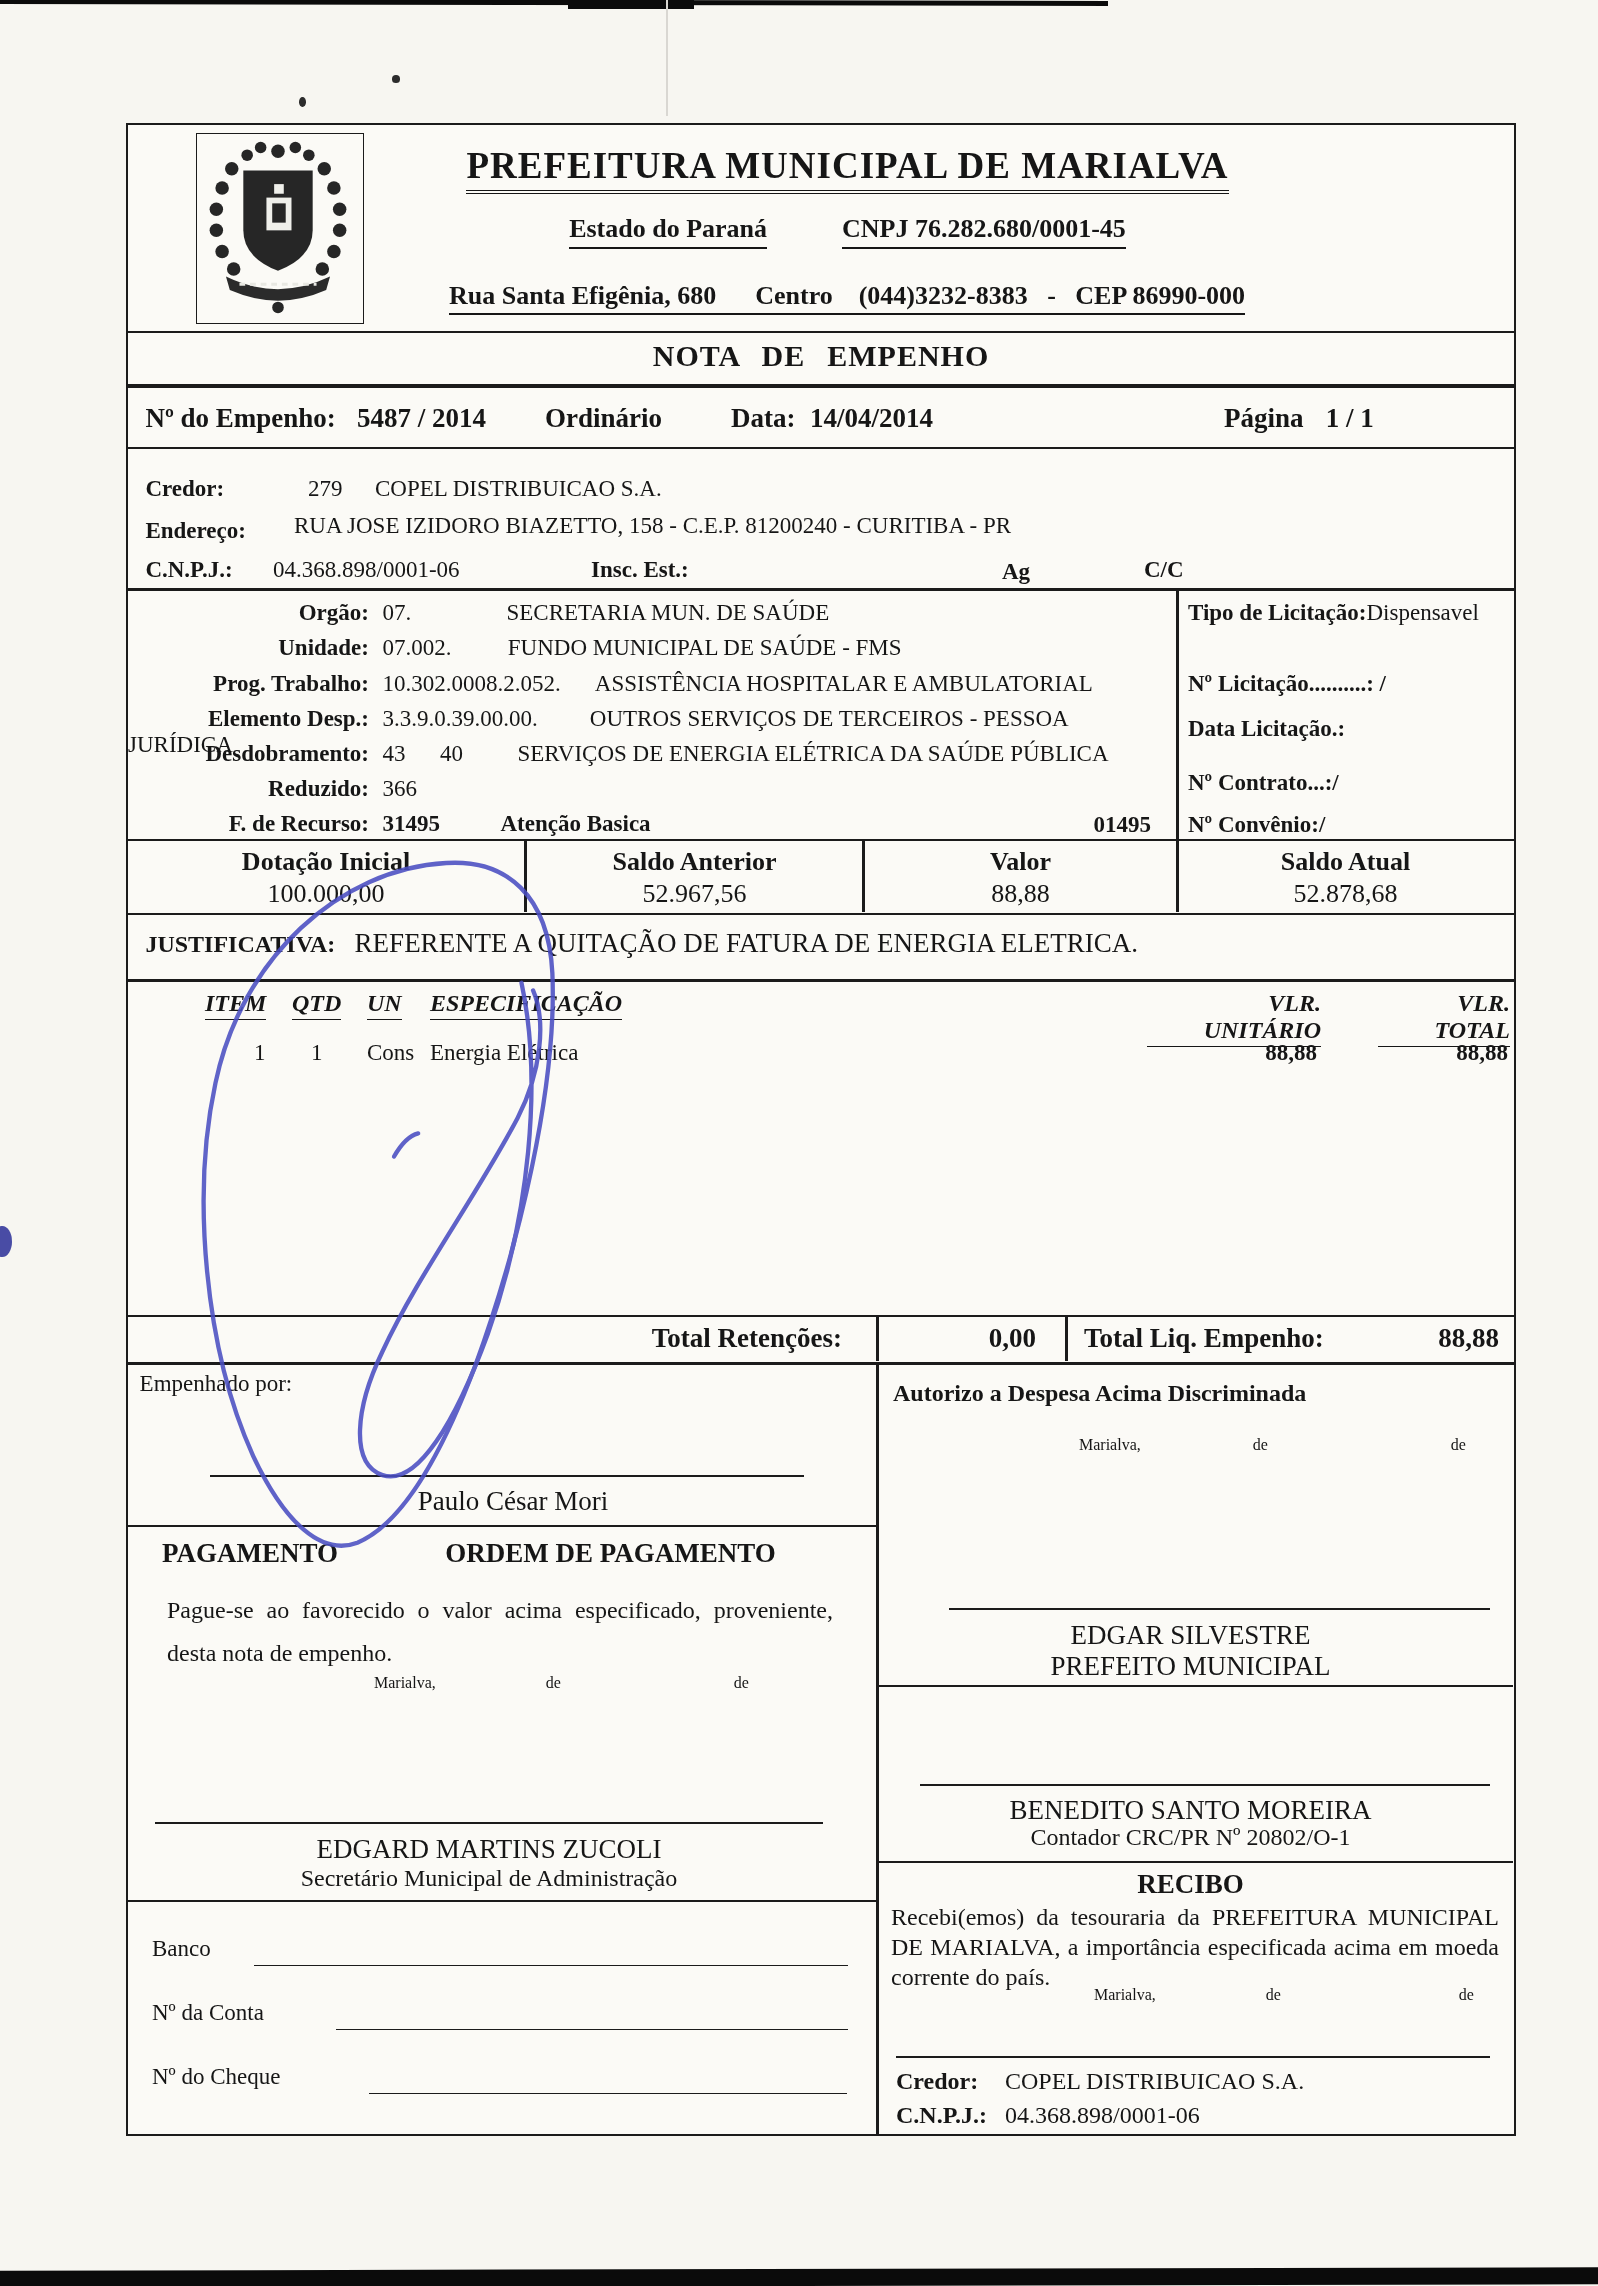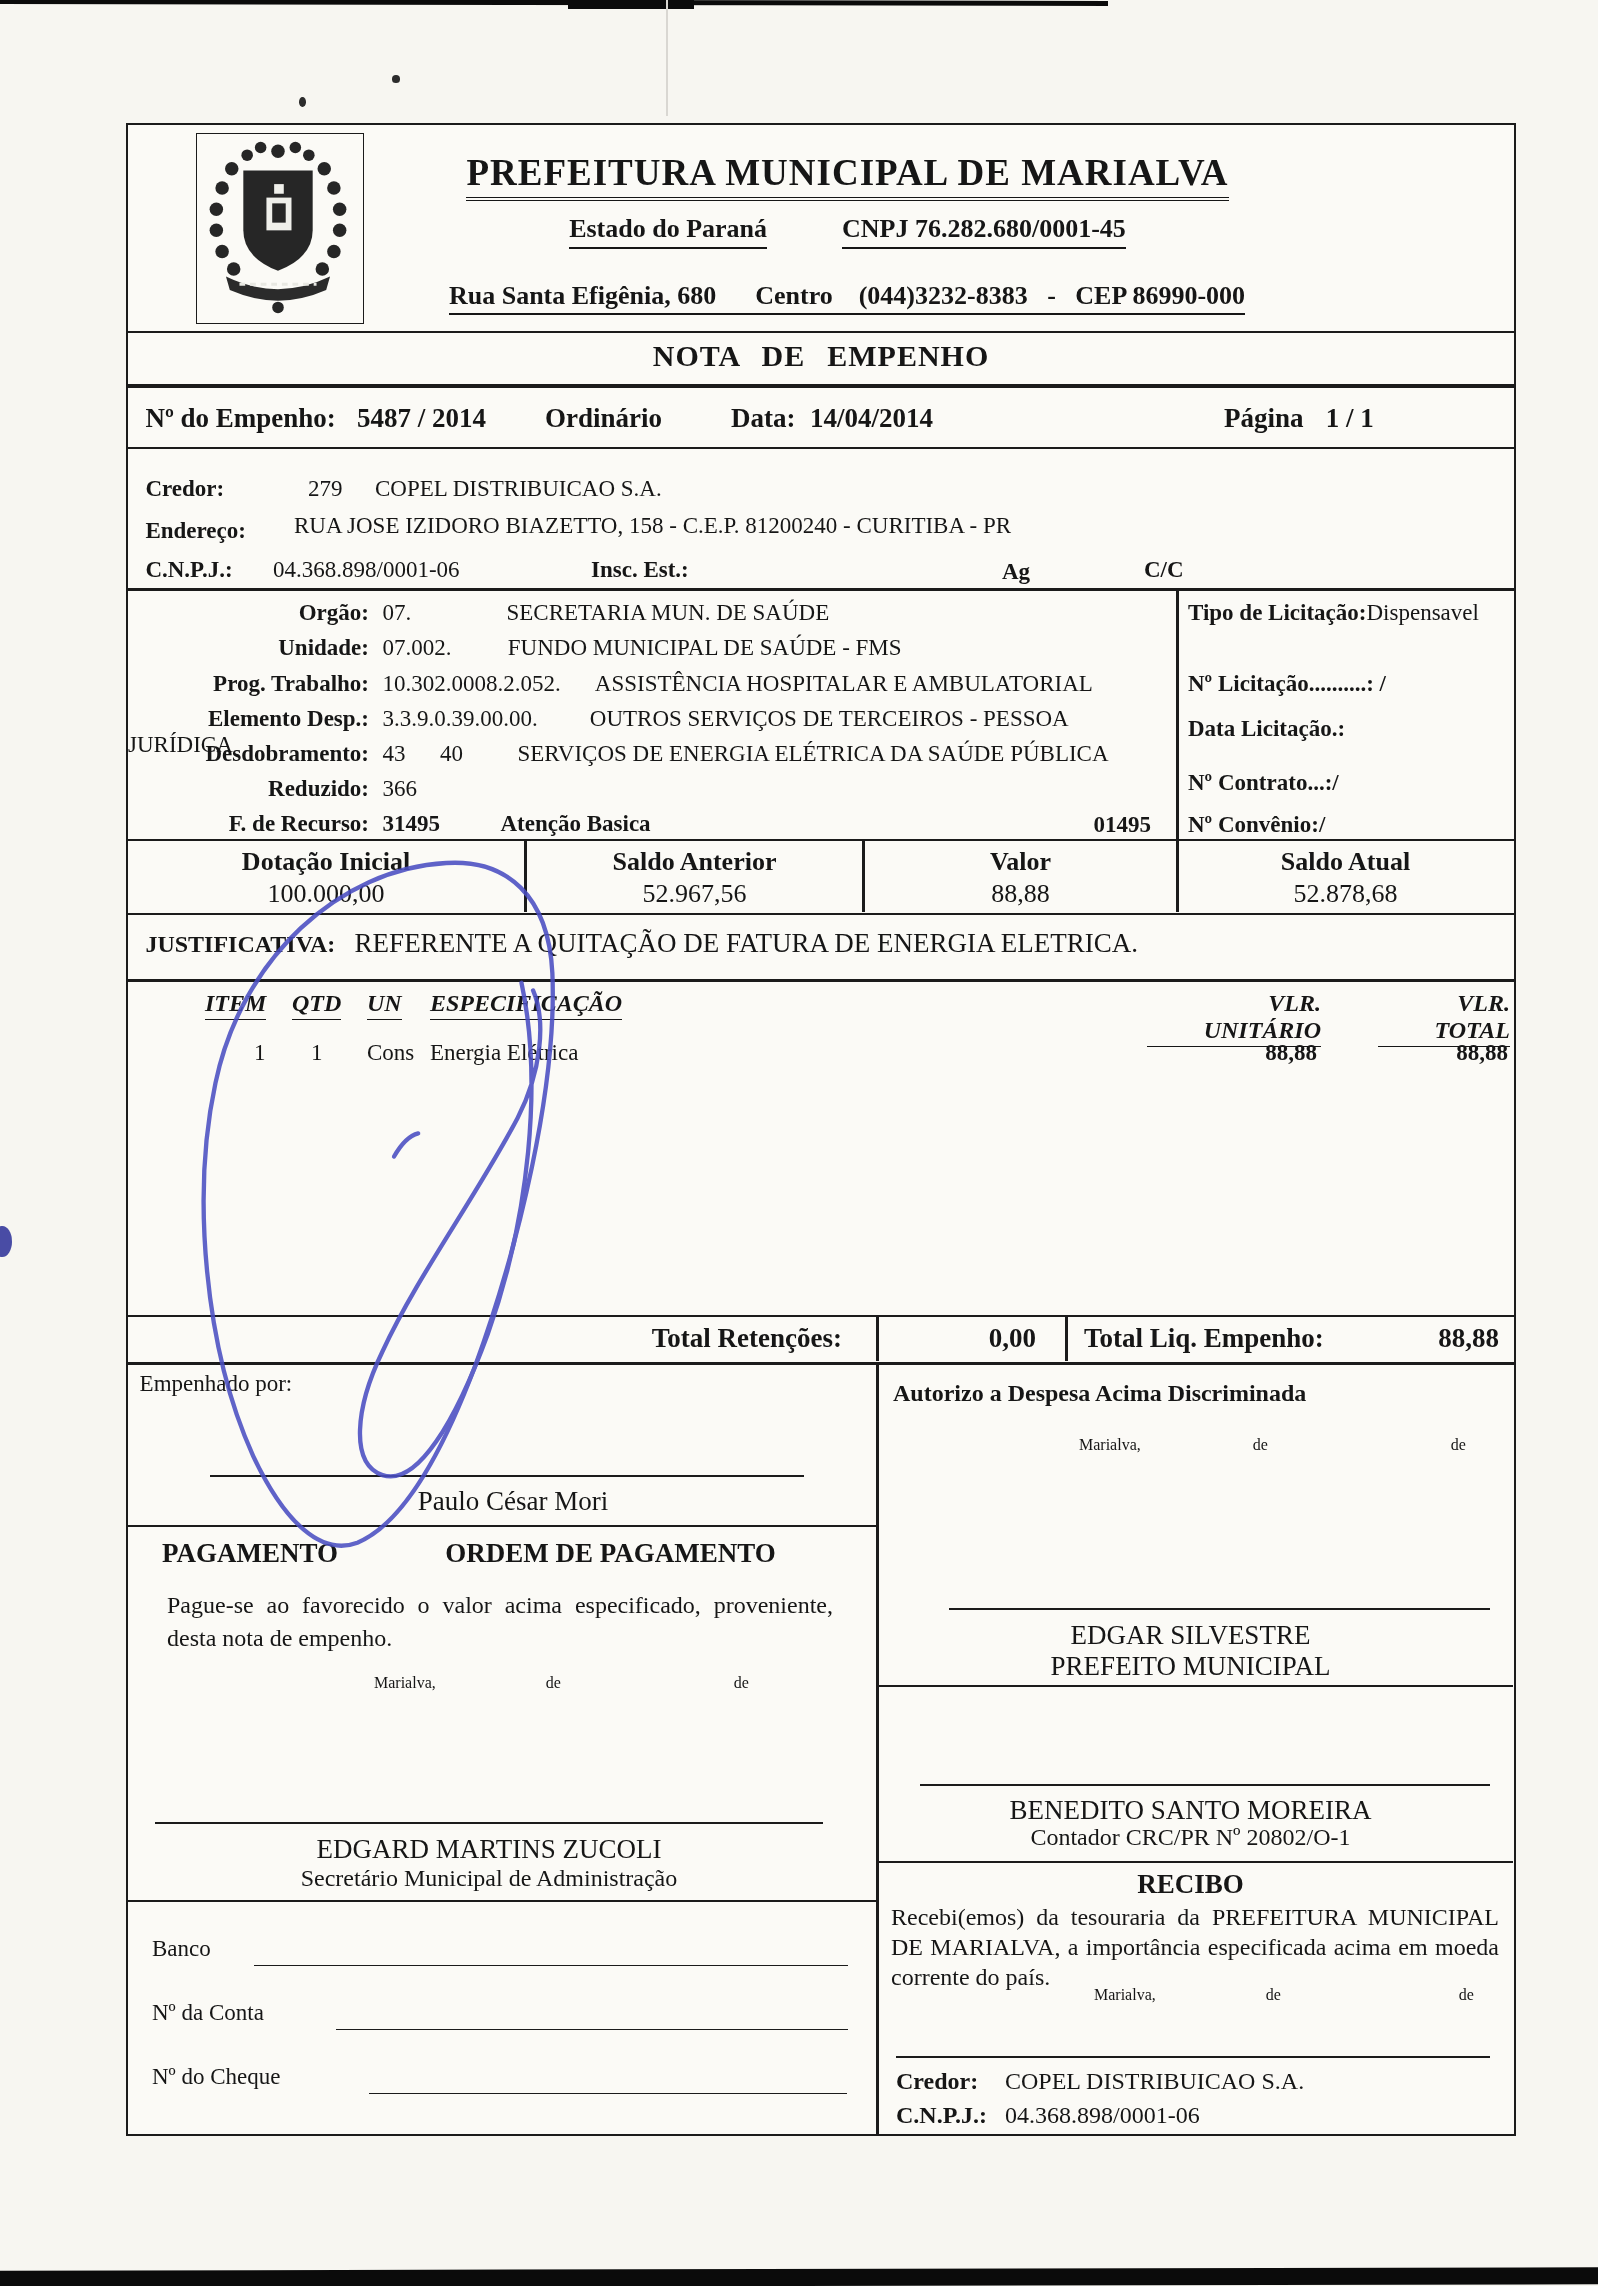--- a/index.html
+++ b/index.html
@@ -74,21 +74,21 @@
           <rect x="78" y="72" width="14" height="20"></rect>
         </g>
         <path d="M30 148 q54 26 108 0 l-4 14 q-50 22 -100 0 Z" fill="#2b2b2b"></path>
         <g stroke="#e8e8e2" stroke-width="3">
             <path d="M44 156 h80" fill="none" stroke-dasharray="6 5"></path>
           </g>
         <circle cx="84" cy="180" r="6" fill="#262626"></circle>
       </svg>
     </div>
 
-    <div class="abs ctr" style="left:232px;top:26px;width:975px;">
+    <div class="abs ctr" style="left:232px;top:19px;width:975px;">
       <span class="b" style="font-size:37px;border-bottom:4.8px double #161616;padding-bottom:3.9px;letter-spacing:1px;">PREFEITURA MUNICIPAL DE MARIALVA</span>
     </div>
     <div class="abs" style="left:232px;top:89px;width:975px;display:flex;justify-content:center;gap:75px;">
       <span class="b t27 u3">Estado do Paraná</span>
       <span class="b t27 u3">CNPJ 76.282.680/0001-45</span>
     </div>
     <div class="abs ctr" style="left:193px;top:156px;width:1052px;">
       <span class="b t27 u3 pre">Rua Santa Efigênia, 680      Centro    (044)3232-8383   -   CEP 86990-000</span>
     </div>
 
@@ -200,21 +200,21 @@
 
     <div class="vline" style="left:748px;top:1237px;width:2.9px;height:772px;"></div>
 
     <div class="abs t24" style="left:11.6px;top:1246px;">Empenhado por:</div>
     <div class="sig" style="left:82px;top:1350px;width:594px;"></div>
     <div class="abs ctr t26" style="left:88px;top:1361px;width:594px;">Paulo César Mori</div>
     <div class="hline" style="top:1400px;width:748px;height:1.9px;"></div>
 
     <div class="abs b t26" style="left:34px;top:1413px;">PAGAMENTO</div>
     <div class="abs ctr b t26" style="left:241px;top:1413px;width:483px;">ORDEM DE PAGAMENTO</div>
-    <div class="abs t25" style="left:39px;top:1464px;width:666px;line-height:33px;text-align:justify;">Pague-se ao favorecido o valor acima especificado, proveniente, desta nota de empenho.</div>
+    <div class="abs t25" style="left:39px;top:1464px;width:666px;line-height:43px;text-align:justify;">Pague-se ao favorecido o valor acima especificado, proveniente, desta nota de empenho.</div>
     <div class="abs dateline" style="left:246px;top:1549px;">
       <span>Marialva,</span>
       <span style="margin-left:106px;">de</span>
       <span style="margin-left:169px;">de</span>
     </div>
     <div class="sig" style="left:27px;top:1697px;width:668px;"></div>
     <div class="abs ctr t26" style="left:27px;top:1709px;width:668px;">EDGARD MARTINS ZUCOLI</div>
     <div class="abs ctr t25" style="left:27px;top:1740px;width:668px;">Secretário Municipal de Administração</div>
     <div class="hline" style="top:1775px;width:748px;height:1.9px;"></div>
 

